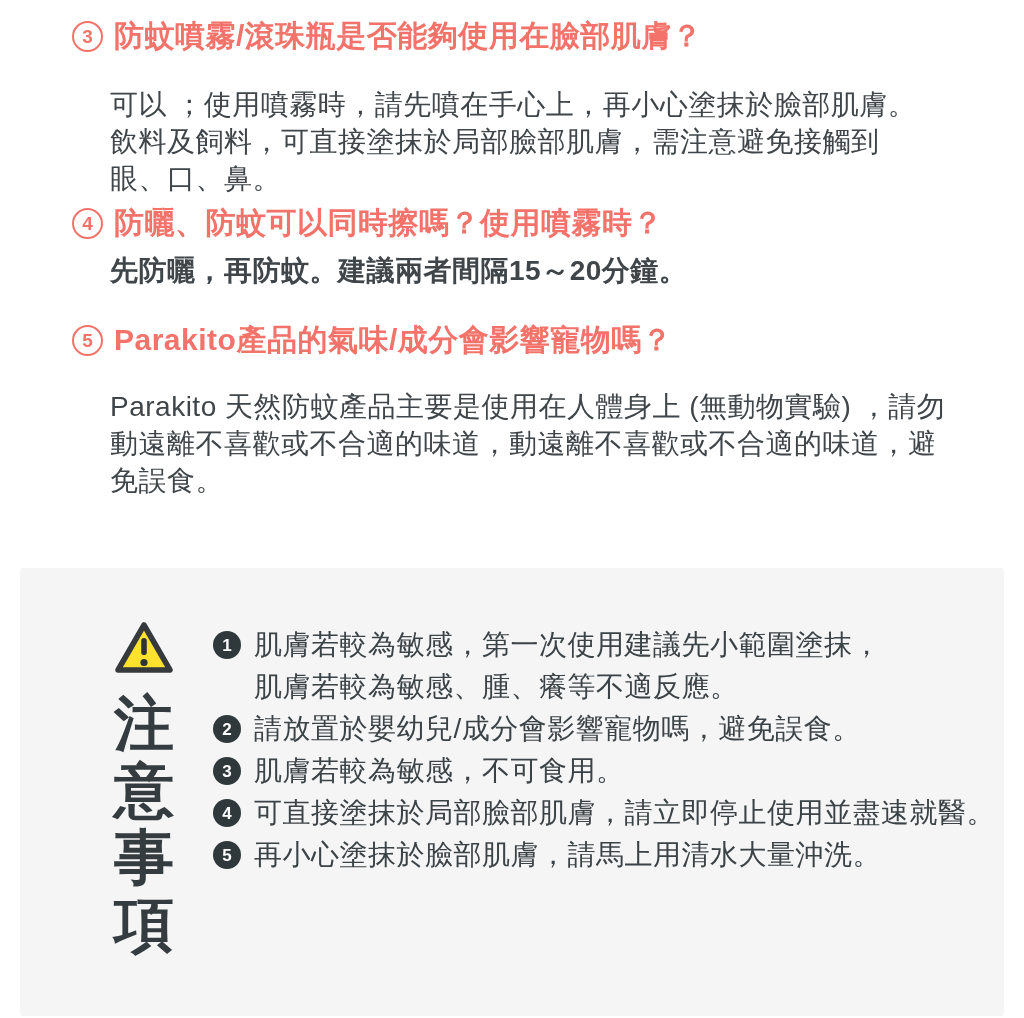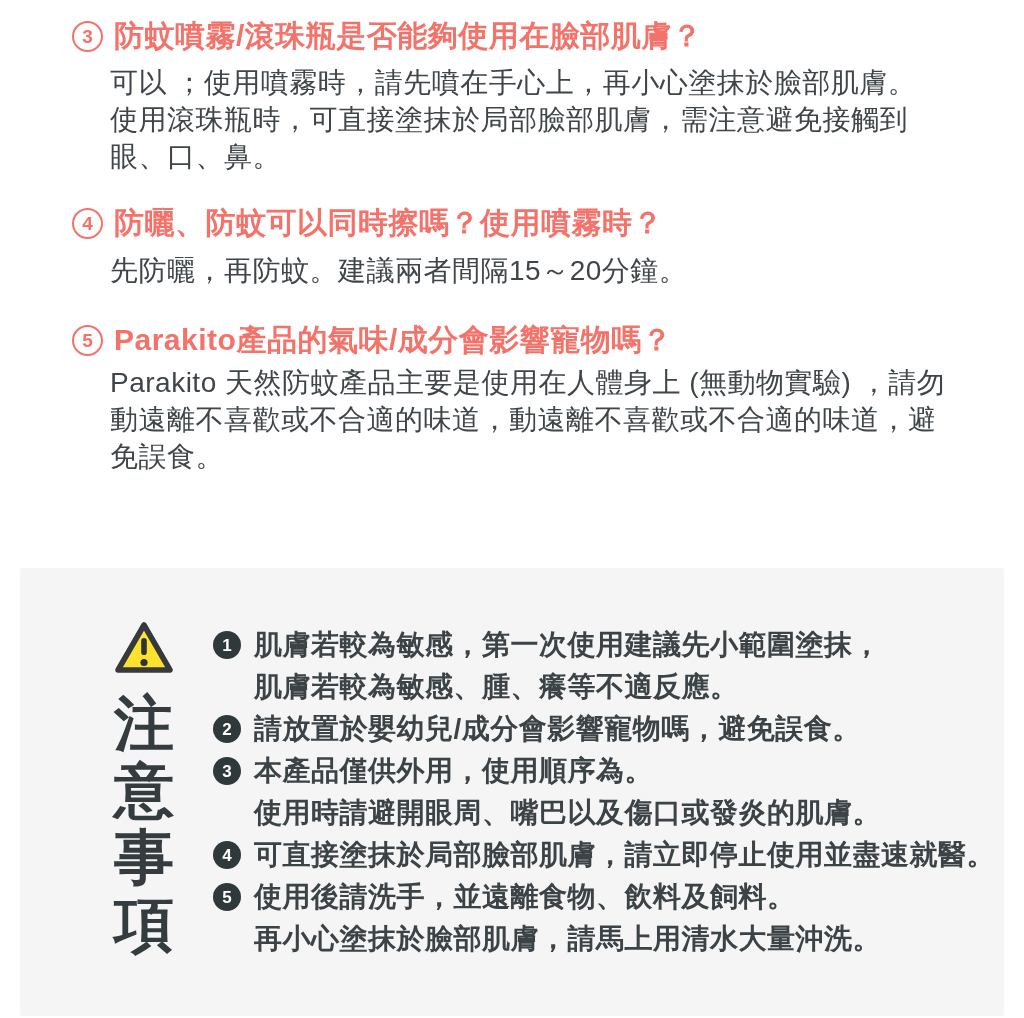--- a/index.html
+++ b/index.html
@@ -23,23 +23,23 @@
     border:2.5px solid #f3736a; border-radius:50%;
     display:flex; align-items:center; justify-content:center;
     font-size:19px; font-weight:700; line-height:1;
   }
   .q-title { letter-spacing:0.5px; }
   .q-body {
     position:absolute; left:110px;
     font-size:28px; line-height:37px; font-weight:500;
     color:#3f4548; letter-spacing:0.5px; white-space:nowrap;
   }
-  #q0-head { top:16px; }  #q0-body { top:64px; }
-  #q1-head { top:203px; } #q1-body { top:252px; }
-  #q2-head { top:320px; } #q2-body { top:364px; }
+  #q0-head { top:16px; }  #q0-body { top:86px; }
+  #q1-head { top:203px; } #q1-body { top:252px;font-weight:bold; }
+  #q2-head { top:320px; } #q2-body { top:388px; }
 
   
   .panel {
     position:absolute; top:568px; left:20px;
     width:984px; height:448px;
     background:#f5f5f6; border-radius:3px;
   }
   .warn-icon {
     position:absolute; left:92px; top:51px;
     width:64px; height:58px;
@@ -53,32 +53,32 @@
 
   .n-items { position:absolute; left:193px; top:56px; }
   .n-item { display:flex; align-items:flex-start; }
   .n-badge {
     flex:0 0 auto;
     width:28px; height:28px; margin-top:7px; margin-right:13px;
     background:#2f393c; color:#ffffff; border-radius:50%;
     display:flex; align-items:center; justify-content:center;
     font-size:17px; font-weight:700; line-height:1;
   }
-  .n-lines { font-size:28px; line-height:42px; font-weight:700; color:#3c4346; letter-spacing:0.5px; white-space:nowrap; }
+  .n-lines { font-size:28px; line-height:42px; font-weight:400; color:#3c4346; letter-spacing:0.5px; white-space:nowrap; }
 </style>
 </head>
 <body>
 
 <div class="q-head" id="q0-head">
   <span class="q-num">3</span>
   <span class="q-title">防蚊噴霧/滾珠瓶是否能夠使用在臉部肌膚？</span>
 </div>
 <div class="q-body" id="q0-body">
   <div>可以 ；使用噴霧時，請先噴在手心上，再小心塗抹於臉部肌膚。</div>
-  <div>使用滾珠瓶時，可直接塗抹於局部臉部肌膚，需注意避免接觸到</div>
+  <div>飲料及飼料，可直接塗抹於局部臉部肌膚，需注意避免接觸到</div>
   <div>眼、口、鼻。</div>
 </div>
 
 <div class="q-head" id="q1-head">
   <span class="q-num">4</span>
   <span class="q-title">防曬、防蚊可以同時擦嗎？使用噴霧時？</span>
 </div>
 <div class="q-body" id="q1-body">
   <div>先防曬，再防蚊。建議兩者間隔15～20分鐘。</div>
 </div>
@@ -121,34 +121,32 @@
     <div class="n-item">
       <span class="n-badge">2</span>
       <div class="n-lines">
         <div>請放置於嬰幼兒/成分會影響寵物嗎，避免誤食。</div>
       </div>
     </div>
 
     <div class="n-item">
       <span class="n-badge">3</span>
       <div class="n-lines">
-        <div>本產品僅供外用，使用順序為。</div>
-        <div>使用時請避開眼周、嘴巴以及傷口或發炎的肌膚。</div>
+        <div>肌膚若較為敏感，不可食用。</div>
       </div>
     </div>
 
     <div class="n-item">
       <span class="n-badge">4</span>
       <div class="n-lines">
         <div>可直接塗抹於局部臉部肌膚，請立即停止使用並盡速就醫。</div>
       </div>
     </div>
 
     <div class="n-item">
       <span class="n-badge">5</span>
       <div class="n-lines">
-        <div>使用後請洗手，並遠離食物、飲料及飼料。</div>
         <div>再小心塗抹於臉部肌膚，請馬上用清水大量沖洗。</div>
       </div>
     </div>
 
   </div>
 </div>
 
 </body></html>

